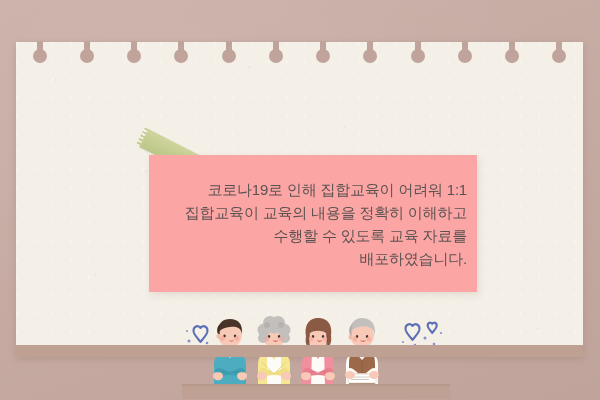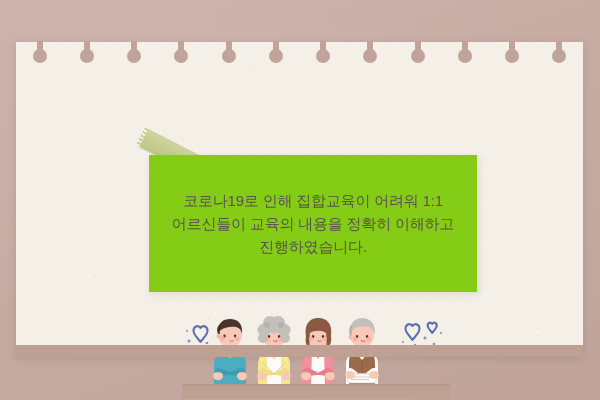--- a/index.html
+++ b/index.html
@@ -123,25 +123,25 @@
   #washi-tape::before { left: -4px; }
   #washi-tape::after  { right: -4px; }
 
   
   #message-card {
     position: absolute;
     left: 133px;
     top: 113px;
     width: 328px;
     height: 137px;
-    background: #84cc16;
+    background: #fca5a5;
     box-shadow: 2px 3px 7px rgba(150, 124, 108, 0.17);
     display: flex;
     flex-direction: column;
-    align-items: center;
+    align-items: flex-end;
     justify-content: center;
     padding: 6px 10px;
   }
   .message-line {
     font-family: "Liberation Sans", sans-serif;
     font-size: 15px;
     line-height: 23px;
     color: #5a5250;
     text-align: center;
     white-space: nowrap;
@@ -223,22 +223,23 @@
       <div class="punch-hole" style="left: 535.875px;">
         <div class="slot"></div>
         <div class="bore"></div>
       </div>
     </div>
 
   <div id="washi-tape"></div>
 
   <div id="message-card">
     <div class="message-line">코로나19로 인해 집합교육이 어려워 1:1</div>
-    <div class="message-line">어르신들이 교육의 내용을 정확히 이해하고</div>
-    <div class="message-line">진행하였습니다.</div>
+    <div class="message-line">집합교육이 교육의 내용을 정확히 이해하고</div>
+    <div class="message-line">수행할 수 있도록 교육 자료를</div>
+    <div class="message-line">배포하였습니다.</div>
   </div>
 
   <div id="illustration">
     <svg width="268" height="85" viewBox="0 0 268 85" xmlns="http://www.w3.org/2000/svg">
       <defs>
         <clipPath id="clipFloor">
             <rect x="0" y="0" width="268" height="72"></rect>
           </clipPath>
       </defs>
 

